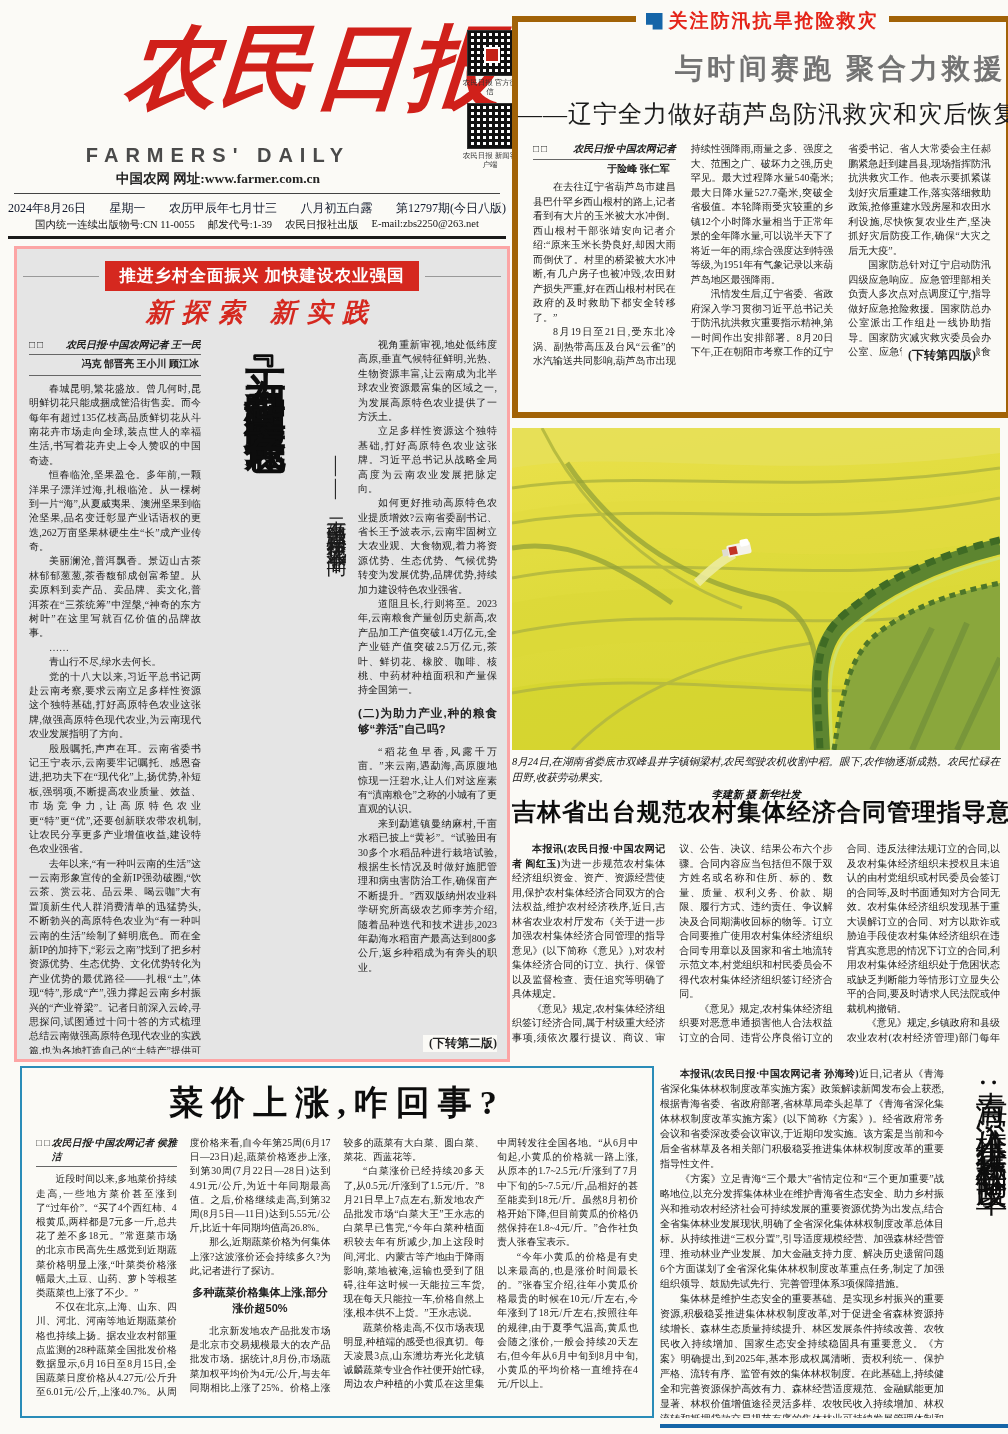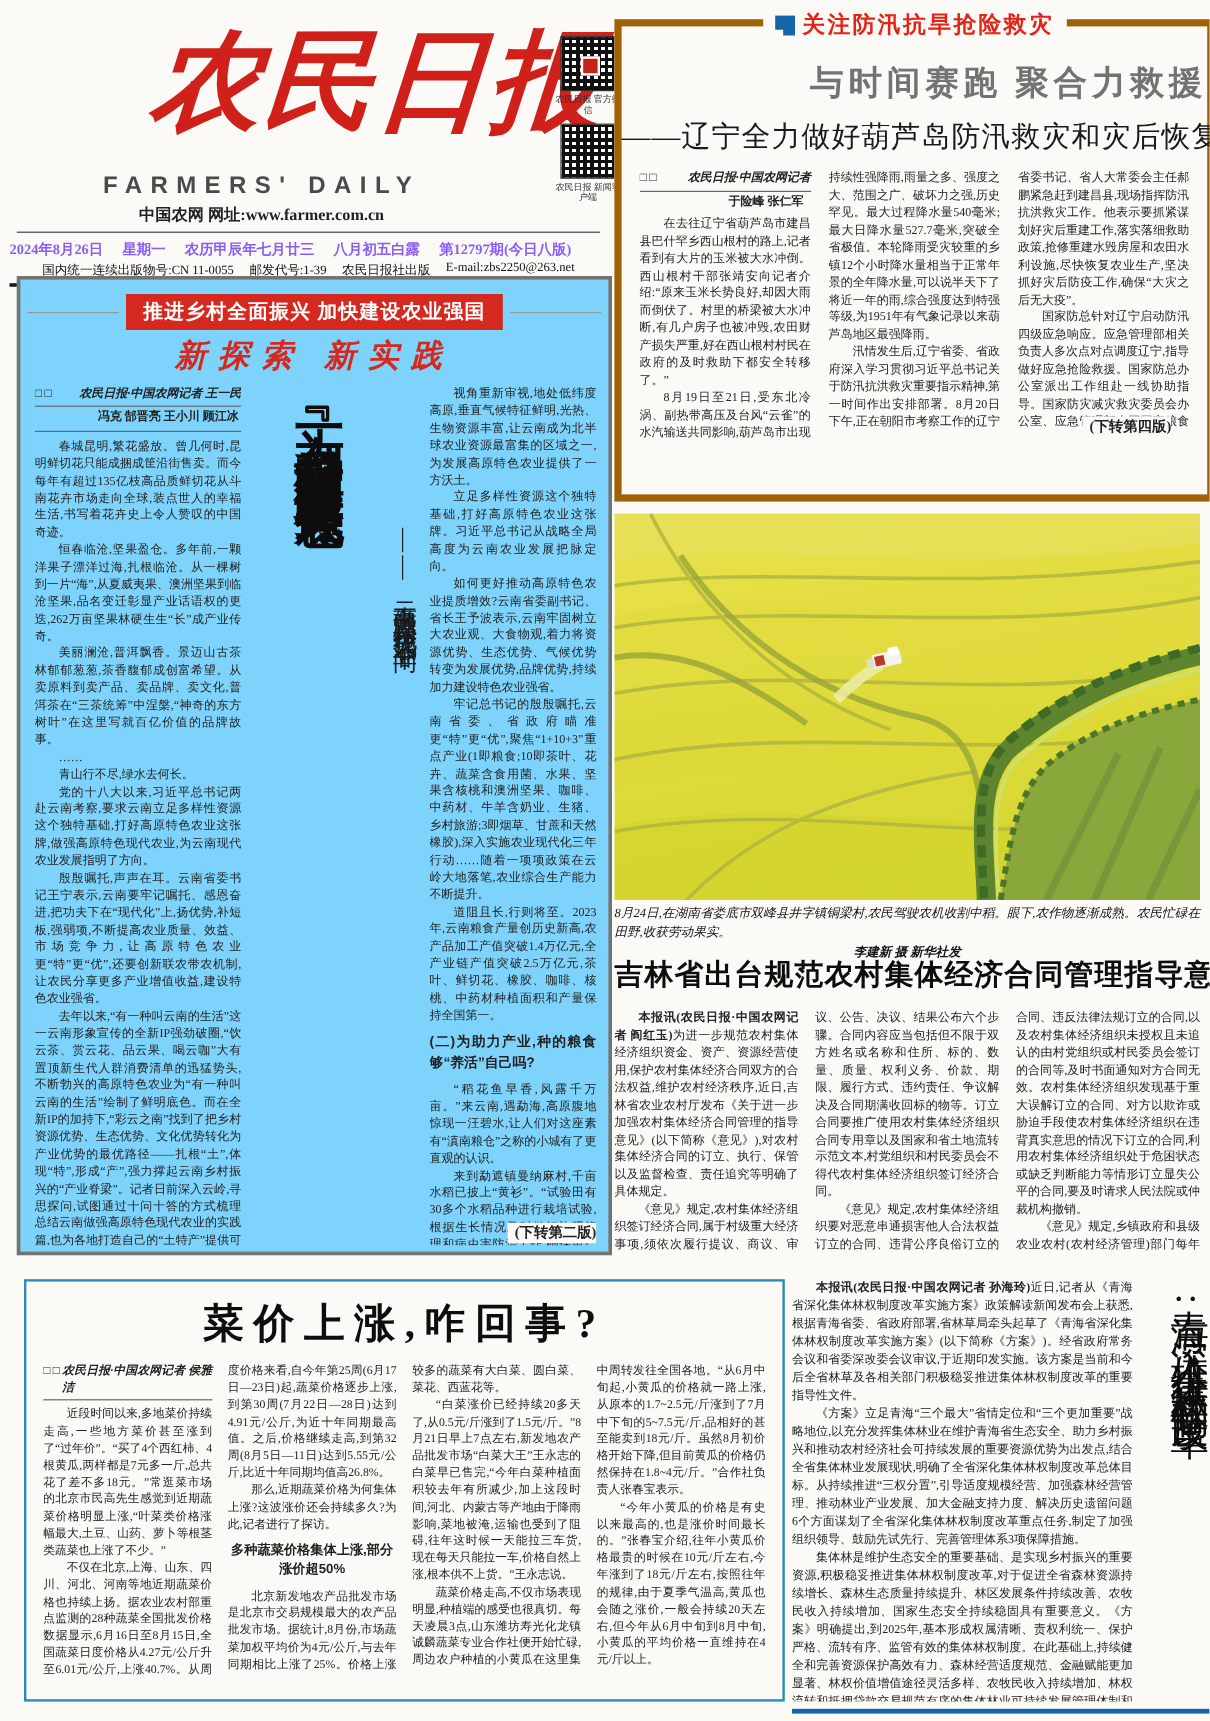--- a/index.html
+++ b/index.html
@@ -18,22 +18,22 @@
       background:
         repeating-linear-gradient(0deg,#111 0 3px,transparent 3px 6px),
         repeating-linear-gradient(90deg,#111 0 3px,#fff 3px 6px);}
   .qr.red-center{position:relative;}
   .qr.red-center::after{content:"";position:absolute;left:16px;top:16px;width:12px;height:12px;background:#c42318;border:2px solid #fff;}
   .qrlabel{font-size:7.5px;line-height:1.25;color:#333;margin:2px 0 6px 0;}
   .endaily{position:absolute;left:0;top:140px;width:420px;text-align:center;font-size:20px;
            font-weight:bold;color:#4a4a4a;letter-spacing:7px;font-family:"Liberation Sans","DejaVu Sans",sans-serif;}
   .siteline{position:absolute;left:0;top:166px;width:420px;text-align:center;font-size:13.5px;font-weight:bold;color:#222;}
   .mast-rule{position:absolute;left:6px;right:6px;top:189px;border-top:1px solid #444;}
-  .dateline{position:absolute;left:0;top:196px;width:498px;display:flex;justify-content:flex-start;gap:16px;
-            font-size:12px;font-weight:bold;color:#8b5cf6;white-space:nowrap;}
+  .dateline{position:absolute;left:0;top:196px;width:498px;display:flex;justify-content:space-between;gap:16px;
+            font-size:12px;font-weight:normal;color:#0f172a;white-space:nowrap;}
   .publine{position:absolute;left:0;top:214px;width:498px;display:flex;justify-content:center;gap:13px;
            font-size:10.5px;color:#111;white-space:nowrap;}
 
   
   #flood{left:512px;top:16px;width:488px;height:390px;border:6px solid #a16207;background:#fbfaf6;}
   .tagrow{position:absolute;left:0;top:-1px;width:100%;display:flex;justify-content:center;transform:translateY(-50%);}
   .tag{background:#fbfaf6;padding:0 10px;display:flex;align-items:center;gap:6px;}
   .flagicon{width:17px;height:17px;background:#1565a8;display:inline-block;
             clip-path:polygon(0 0,100% 0,100% 100%,42% 100%,42% 72%,0 72%);}
   .tagtext{color:#e42318;font-size:19px;font-weight:bold;letter-spacing:2px;}
@@ -54,21 +54,21 @@
   #caption .credit{text-align:center;font-weight:bold;font-style:italic;margin-top:1px;}
 
   
   #jilin{left:512px;top:796px;width:488px;height:262px;}
   .jilin-hl{font-size:24px;font-weight:bold;color:#0d0d0d;text-align:justify;text-align-last:justify;white-space:nowrap;
             letter-spacing:1px;}
   .jilin-hl-wrap{width:100%;}
   .jilin-body{margin-top:14px;height:212px;column-count:3;column-gap:14px;font-size:10px;line-height:1.45;overflow:hidden;}
 
   
-  #yunnan{left:14px;top:230px;width:490px;height:810px;border:3px solid #737373;background:#7dd3fc;}
+  #yunnan{left:14px;top:246px;width:490px;height:810px;border:3px solid #fca5a5;background:#e5e5e5;}
   .banner-row{margin-top:12px;display:flex;align-items:center;}
   .banner-line{flex:1;border-top:1px solid #999;margin:0 6px;}
   .banner{background:#d5281f;color:#fff;font-weight:bold;font-size:16.5px;letter-spacing:1px;
           padding:4px 14px;white-space:nowrap;}
   .subbanner{text-align:center;color:#d5281f;font-weight:bold;font-style:italic;font-size:26px;
              letter-spacing:10px;margin-top:4px;}
   .yn-content{display:flex;gap:9px;padding:8px 10px 0 12px;height:716px;overflow:hidden;}
   .yn-col1{width:172px;font-size:10px;line-height:1.44;overflow:hidden;}
   .yn-col2{flex:1;font-size:10px;line-height:1.44;overflow:hidden;position:relative;}
   .yn-hl{width:74px;writing-mode:vertical-rl;font-size:42px;font-weight:bold;color:#0d0d0d;
@@ -241,21 +241,20 @@
       <p class="para">殷殷嘱托,声声在耳。云南省委书记王宁表示,云南要牢记嘱托、感恩奋进,把功夫下在“现代化”上,扬优势,补短板,强弱项,不断提高农业质量、效益、市场竞争力,让高原特色农业更“特”更“优”,还要创新联农带农机制,让农民分享更多产业增值收益,建设特色农业强省。</p>
       <p class="para">去年以来,“有一种叫云南的生活”这一云南形象宣传的全新IP强劲破圈,“饮云茶、赏云花、品云果、喝云咖”大有置顶新生代人群消费清单的迅猛势头,不断勃兴的高原特色农业为“有一种叫云南的生活”绘制了鲜明底色。而在全新IP的加持下,“彩云之南”找到了把乡村资源优势、生态优势、文化优势转化为产业优势的最优路径——扎根“土”,体现“特”,形成“产”,强力撑起云南乡村振兴的“产业脊梁”。记者日前深入云岭,寻思探问,试图通过十问十答的方式梳理总结云南做强高原特色现代农业的实践篇,也为各地打造自己的“土特产”提供可资借鉴的方法论。</p>
 
     </div>
     <div class="yn-hl">为『有一种叫云南的生活』擦亮底色</div>
     <div class="yn-sub">——云南做强高原特色现代农业十问</div>
     <div class="yn-col2 jt">
       <p class="para">视角重新审视,地处低纬度高原,垂直气候特征鲜明,光热、生物资源丰富,让云南成为北半球农业资源最富集的区域之一,为发展高原特色农业提供了一方沃土。</p>
       <p class="para">立足多样性资源这个独特基础,打好高原特色农业这张牌。习近平总书记从战略全局高度为云南农业发展把脉定向。</p>
       <p class="para">如何更好推动高原特色农业提质增效?云南省委副书记、省长王予波表示,云南牢固树立大农业观、大食物观,着力将资源优势、生态优势、气候优势转变为发展优势,品牌优势,持续加力建设特色农业强省。</p>
-      <p class="para">牢记总书记的殷殷嘱托,云南省委、省政府瞄准更“特”更“优”,聚焦“1+10+3”重点产业(1即粮食;10即茶叶、花卉、蔬菜含食用菌、水果、坚果含核桃和澳洲坚果、咖啡、中药材、牛羊含奶业、生猪、乡村旅游;3即烟草、甘蔗和天然橡胶),深入实施农业现代化三年行动……随着一项项政策在云岭大地落笔,农业综合生产能力不断提升。</p>
       <p class="para">道阻且长,行则将至。2023年,云南粮食产量创历史新高,农产品加工产值突破1.4万亿元,全产业链产值突破2.5万亿元,茶叶、鲜切花、橡胶、咖啡、核桃、中药材种植面积和产量保持全国第一。</p>
       <div class="subhead">(二)为助力产业,种的粮食够“养活”自己吗?</div>
       <p class="para">“稻花鱼早香,风露千万亩。”来云南,遇勐海,高原腹地惊现一汪碧水,让人们对这座素有“滇南粮仓”之称的小城有了更直观的认识。</p>
       <p class="para">来到勐遮镇曼纳麻村,千亩水稻已披上“黄衫”。“试验田有30多个水稻品种进行栽培试验,根据生长情况及时做好施肥管理和病虫害防治工作,确保亩产不断提升。”西双版纳州农业科学研究所高级农艺师李芳介绍,随着品种迭代和技术进步,2023年勐海水稻亩产最高达到800多公斤,返乡种稻成为有奔头的职业。</p>
 
       <span class="pin-cont" style="right:0;bottom:2px;">(下转第二版)</span>
     </div>
   </div>
 </div>
 

